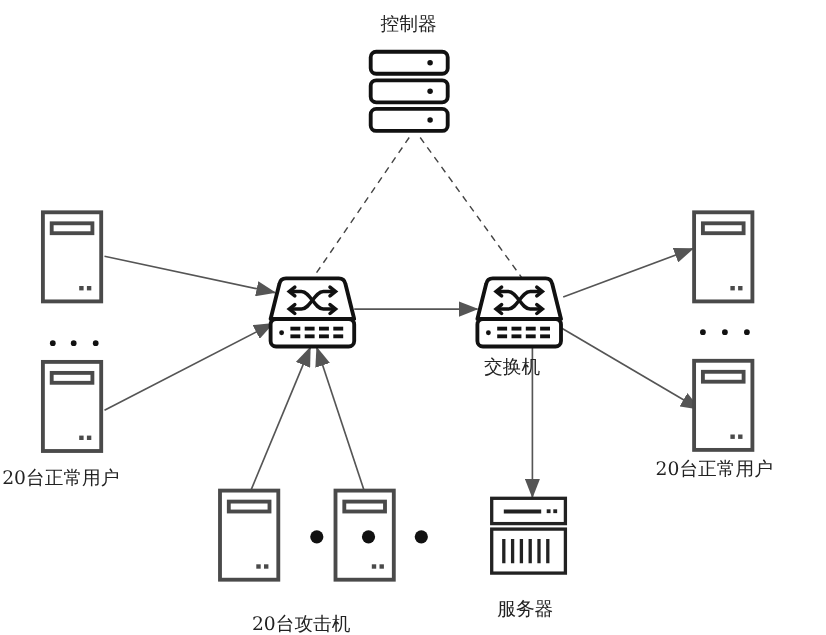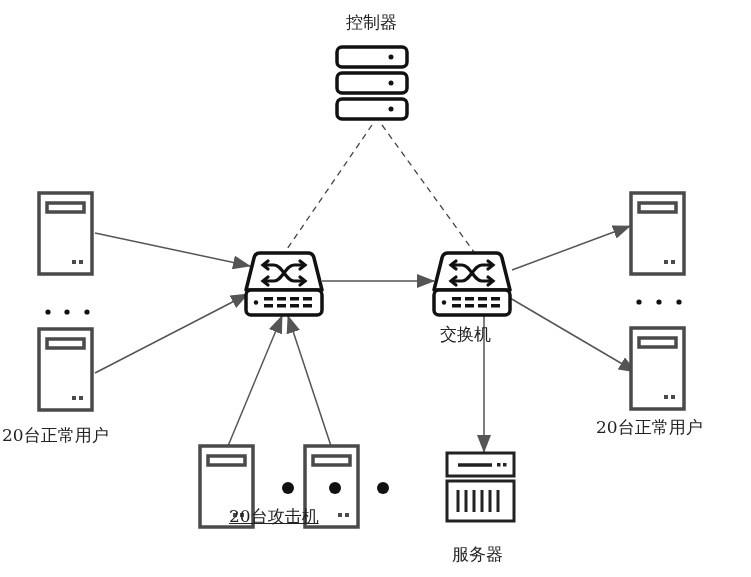--- a/index.html
+++ b/index.html
@@ -160,14 +160,14 @@
       <line x1="490" y1="490" x2="490" y2="512"></line>
         <line x1="498" y1="490" x2="498" y2="512"></line>
     </g>
   </g>
 </svg>
 
 <div class="lbl lbl-sans" style="left:346px; top:14px;">控制器</div>
 <div class="lbl lbl-sans" style="left:394px; top:326px;margin-left:46px;">交换机</div>
 <div class="lbl" style="left:2px; top:427px;">20台正常用户</div>
 <div class="lbl" style="left:596px; top:419px;">20台正常用户</div>
-<div class="lbl" style="left:229px; top:508px;text-decoration:underline;">20台攻击机</div>
+<div class="lbl" style="left:229px; top:560px;">20台攻击机</div>
 <div class="lbl lbl-sans" style="left:452px; top:546px;">服务器</div>
 
 </body></html>

